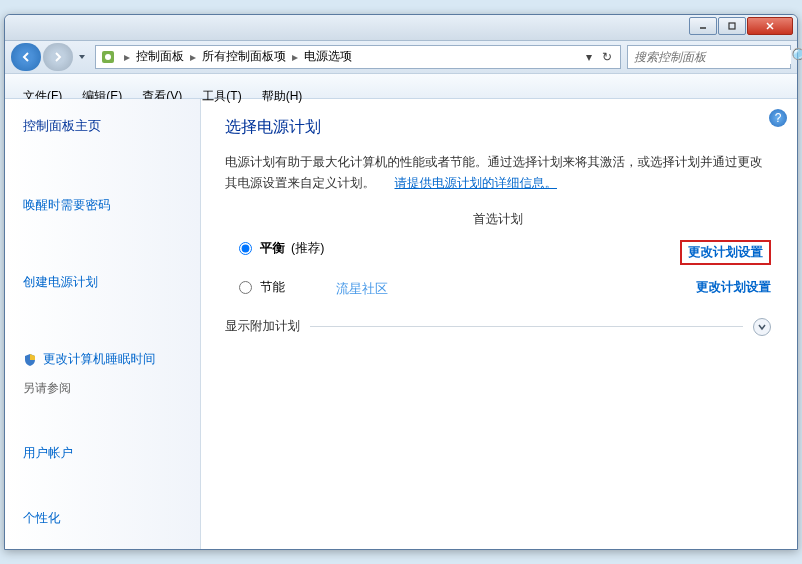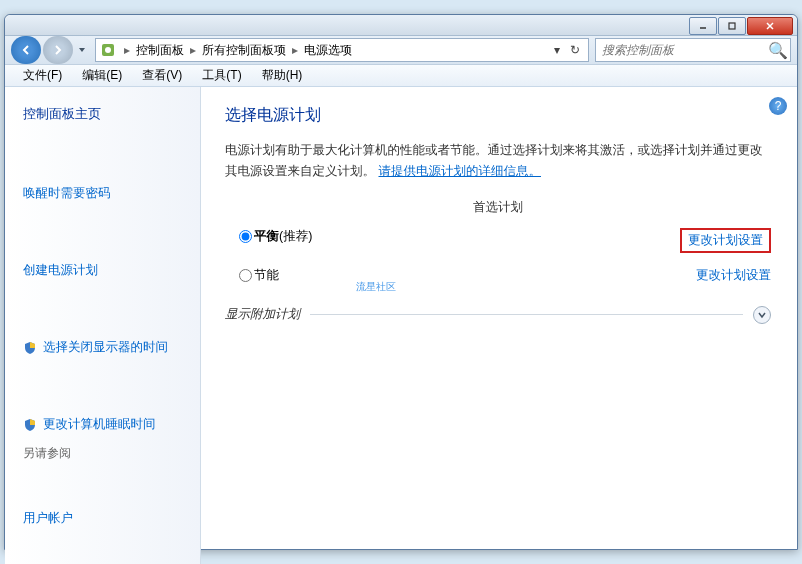--- a/index.html
+++ b/index.html
@@ -19,59 +19,59 @@
 .navbtn svg { width:14px; height:14px; }
 .navdrop { width:14px; display:flex; align-items:center; justify-content:center; cursor:pointer; }
 
 .addr { flex:1; height:24px; background:#fff; border:1px solid #9ab0c8; display:flex; align-items:center; padding:0 4px; font-size:12px; margin:0 4px; }
 .addr-icon { width:16px; height:16px; margin-right:4px; display:flex; align-items:center; justify-content:center; }
 .crumb { color:#000; cursor:pointer; padding:0 2px; }
 .crumb-sep { color:#666; padding:0 4px; }
 .addr-end { margin-left:auto; display:flex; gap:2px; }
 .addr-end span { cursor:pointer; padding:0 4px; color:#444; }
 
-.search { width:196px; height:24px; background:#fff; border:1px solid #9ab0c8; display:flex; align-items:center; padding:0 6px; }
+.search { width:164px; height:24px; background:#fff; border:1px solid #9ab0c8; display:flex; align-items:center; padding:0 6px; }
 .search input { flex:1; border:none; outline:none; font-size:12px; color:#888; font-style:italic; }
 .search-ic { width:16px; color:#5080b0; }
 
-.menubar { height:24px; background:linear-gradient(#f8fbfe,#e8f0f8); border-bottom:1px solid #c8d8e8; display:flex; padding:0 8px; font-size:12px; }
+.menubar { height:24px; background:linear-gradient(#f8fbfe,#e8f0f8); border-bottom:1px solid #c8d8e8; display:flex; padding:12px 8px; font-size:12px; }
 .menuitem { padding:2px 10px; cursor:pointer; }
 
 .body { flex:1; display:flex; }
 
 .sidebar { width:196px; background:linear-gradient(90deg,#fff,#f0f4fa); border-right:1px solid #d0dce8; padding:18px 10px 10px 18px; display:flex; flex-direction:column; }
 .side-title { font-size:13px; color:#003399; margin-bottom:14px; cursor:pointer; }
 .side-link { font-size:12.5px; color:#0066cc; margin-bottom:12px; cursor:pointer; display:flex; align-items:center; gap:6px;margin-top:48px; }
 .shield { width:14px; height:14px; }
 .side-bottom { margin-top:auto; }
 .side-sub { font-size:12px; color:#666; margin-bottom:10px; }
 
 .main { flex:1; padding:18px 26px 10px 24px; position:relative; }
 .help { position:absolute; right:10px; top:10px; width:18px; height:18px; border-radius:9px; background:radial-gradient(circle,#6ab0f0,#2a70c0); color:#fff; font-size:12px; display:flex; align-items:center; justify-content:center; cursor:pointer; }
 
 h1 { font-size:16px; color:#003399; font-weight:normal; margin-bottom:14px; }
 .desc { font-size:12.5px; color:#333; line-height:1.7; margin-bottom:16px; }
-.inline-link { color:#0066cc; text-decoration:underline; cursor:pointer; }
+.inline-link { color:#0066cc; text-decoration:underline; cursor:pointer;margin-left:16px; }
 
 .sect-label { font-size:12.5px; color:#333; margin-bottom:12px;text-align:center; }
 
 .plans { padding-left:14px; }
 .plan-row { display:flex; align-items:flex-start; margin-bottom:14px; }
 .plan-left { flex:1; }
-.plan-name { font-size:12.5px; display:flex; align-items:center; margin-bottom:4px; }
+.plan-name { font-size:12.5px; display:flex; align-items:center; gap:6px; margin-bottom:4px; }
 .plan-name input { margin-right:2px; }
 .plan-desc2 { font-size:12px; color:#555; padding-left:20px; }
-.plan-link { font-size:12.5px; color:#0066cc; cursor:pointer; }
+.plan-link { font-size:12.5px; color:#0066cc; cursor:pointer;font-weight:bold; }
 .hl { border:2px solid #d02020; padding:2px 6px; }
 
-.addl { display:flex; align-items:center; justify-content:space-between; font-size:12.5px; color:#333; margin-top:8px; padding:4px 0; border-top:none;font-style:italic; }
+.addl { display:flex; align-items:center; justify-content:space-between; font-size:12.5px; color:#333; margin-top:8px; padding:4px 0; border-top:none; }
 .addl-line { flex:1; border-top:1px solid #d0d8e0; margin:0 10px; }
 .expand { width:18px; height:18px; border:1px solid #a0b0c0; border-radius:9px; display:flex; align-items:center; justify-content:center; cursor:pointer; background:#f0f4fa; }
 
-.watermark { position:absolute; left:356px; top:280px; font-size:10px; color:#4698e8; pointer-events:none; }
+.watermark { position:absolute; left:336px; top:280px; font-size:13px; color:#4698e8; pointer-events:none; }
 </style>
 </head>
 <body>
 
 <div class="window">
 
   <div class="titlebar">
     <div class="wbtn">
         <svg viewBox="0 0 10 10">
           <line x1="2" y1="7" x2="8" y2="7" stroke="#333" stroke-width="1.5"></line>
@@ -148,27 +148,20 @@
           <span>唤醒时需要密码</span>
         </div>
       <div class="side-link">
           <span>创建电源计划</span>
         </div>
       <div class="side-link">
         <span class="shield"><svg viewBox="0 0 14 14">
               <path d="M7 1 L12 3 V7 C12 10 10 12 7 13 C4 12 2 10 2 7 V3 Z" fill="#3a7ac8"></path>
               <path d="M7 1 L12 3 V7 L7 7 Z" fill="#f0c030"></path>
             </svg></span>
-        <span>选择关闭显示器的时间</span>
-      </div>
-      <div class="side-link">
-        <span class="shield"><svg viewBox="0 0 14 14">
-              <path d="M7 1 L12 3 V7 C12 10 10 12 7 13 C4 12 2 10 2 7 V3 Z" fill="#3a7ac8"></path>
-              <path d="M7 1 L12 3 V7 L7 7 Z" fill="#f0c030"></path>
-            </svg></span>
         <span>更改计算机睡眠时间</span>
       </div>
 
       <div class="side-bottom">
         <div class="side-sub">另请参阅</div>
         <div class="side-link">用户帐户</div>
         <div class="side-link">个性化</div>
       </div>
     </div>
 

